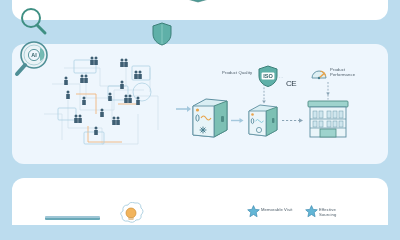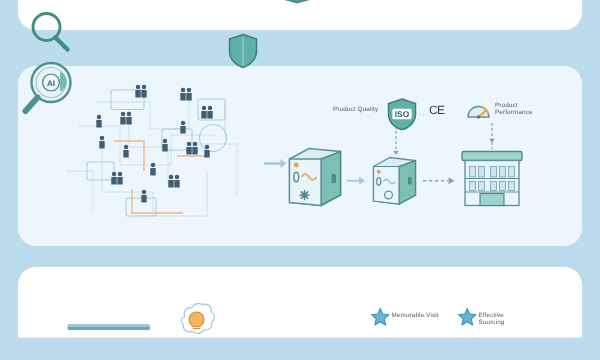--- a/index.html
+++ b/index.html
@@ -32,21 +32,21 @@
   .shield-mid{position:absolute;left:152px;top:22px;}
 
   .arrow-main{position:absolute;left:176px;top:105px;}
 
   .fridge1{position:absolute;left:190px;top:96px;}
   .fridge2{position:absolute;left:247px;top:103px;}
   .store{position:absolute;left:306px;top:95px;}
 
   .pq-lbl{left:222px;top:70px;}
   .iso{position:absolute;left:258px;top:65px;}
-  .ce{position:absolute;left:286px;top:69px;color:#2f3e4a;font-size:8px;font-weight:400;letter-spacing:-.5px;}
+  .ce{position:absolute;left:286px;top:79px;color:#2f3e4a;font-size:8px;font-weight:400;letter-spacing:-.5px;}
   .dots-ce{position:absolute;left:279px;top:74px;color:#8aa4b5;font-size:5px;letter-spacing:.6px;}
   .gauge{position:absolute;left:311px;top:68px;}
   .pp-lbl{left:330px;top:67px;width:40px;white-space:normal;line-height:1.3;}
 
   
   .table-bar{position:absolute;left:45px;top:216px;width:55px;height:4px;
     background:linear-gradient(#9fc6d6 0 45%,#6aa9b8 45% 100%);border-radius:1px;}
   .bulb{position:absolute;left:113px;top:202px;}
   .star1{position:absolute;left:247px;top:205px;}
   .star2{position:absolute;left:305px;top:205px;}

